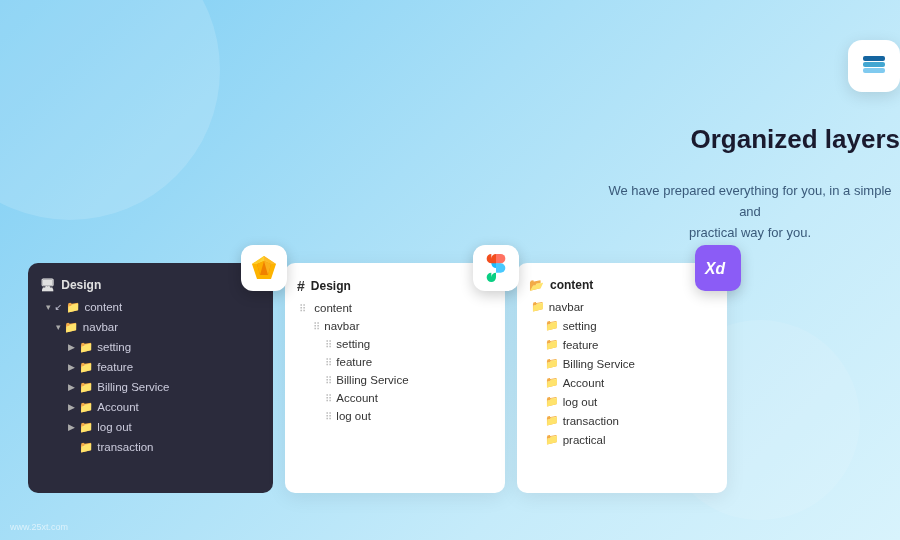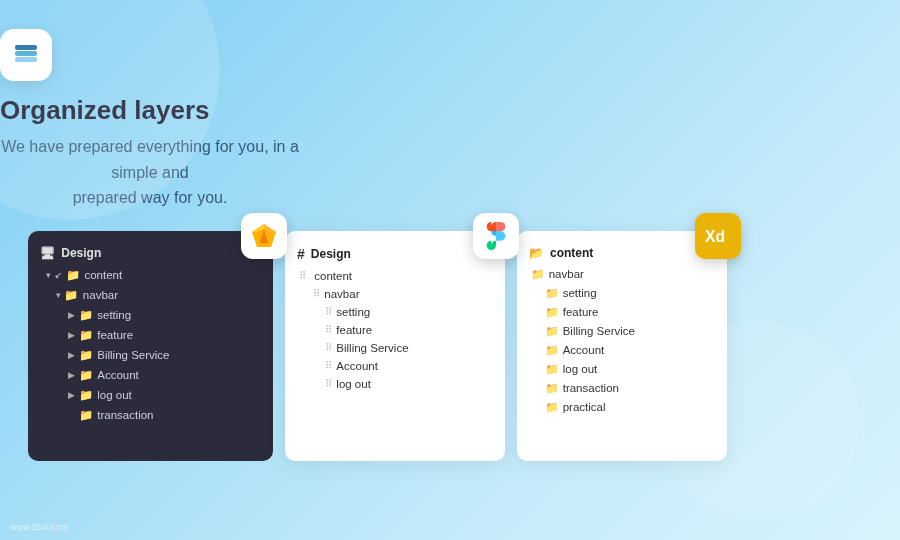--- a/index.html
+++ b/index.html
@@ -24,43 +24,44 @@
       position: absolute;
       width: 200px; height: 200px;
       border-radius: 50%;
       background: rgba(255,255,255,0.10);
       bottom: 20px; right: 40px;
     }
 
     .hero {
       display: flex;
       flex-direction: column;
-      align-items: flex-start;
-      padding-top: 29px;
+      align-items: flex-end;
+      padding-top: 40px;
+      gap: 18px;
     }
 
     .app-icon-wrapper {
       width: 52px; height: 52px;
       background: white;
       border-radius: 14px;
       display: flex; align-items: center; justify-content: center;
       box-shadow: 0 4px 16px rgba(0,0,0,0.12);
       margin-bottom: 14px;
     }
 
     .hero-title {
       font-size: 26px;
       font-weight: 700;
       color: #1a1a2e;
       margin-bottom: 8px;
       text-align: center;
     }
 
     .hero-subtitle {
-      font-size: 16px;
+      font-size: 13px;
       color: #3a5a7a;
       text-align: center;
       line-height: 1.6;
       max-width: 300px;
     }
 
     
     .cards-row {
       display: flex;
       gap: 12px;
@@ -99,21 +100,21 @@
       position: absolute;
       width: 46px; height: 46px;
       border-radius: 12px;
       display: flex; align-items: center; justify-content: center;
       top: -18px; right: -14px;
       box-shadow: 0 4px 14px rgba(0,0,0,0.2);
       z-index: 10;
     }
     .badge-sketch { background: white; }
     .badge-figma { background: white; }
-    .badge-xd { background: #eab308; border-radius: 10px; }
+    .badge-xd { background: #8b5cf6; border-radius: 10px; font-style: italic; }
 
     
     .tree-header {
       display: flex; align-items: center;
       padding: 5px 12px;
       font-size: 12px;
       font-weight: 600;
       gap: 6px;
     }
     .tree-header-dark { color: #e0e0e0; }
@@ -158,21 +159,21 @@
     <svg width="30" height="30" viewBox="0 0 30 30" fill="none" xmlns="http://www.w3.org/2000/svg">
       <rect x="4" y="17" width="22" height="5" rx="2" fill="#4ab3e8" opacity="0.7"></rect>
       <rect x="4" y="11" width="22" height="5" rx="2" fill="#2196c9" opacity="0.85"></rect>
       <rect x="4" y="5" width="22" height="5" rx="2" fill="#1565a0"></rect>
     </svg>
   </div>
 
   <h1 class="hero-title">Organized layers</h1>
   <p class="hero-subtitle">
     <span>We have prepared everything for you, in a simple and</span><br>
-    <span>prepared way for you.</span>
+    <span>practical way for you.</span>
   </p>
 </div>
 
 <div class="cards-row">
 
   <div class="card-dark">
 
     <div class="app-badge badge-sketch">
       <svg width="30" height="30" viewBox="0 0 30 30">
         <polygon points="15,3 27,11 22,26 8,26 3,11" fill="#FDB300"></polygon>

